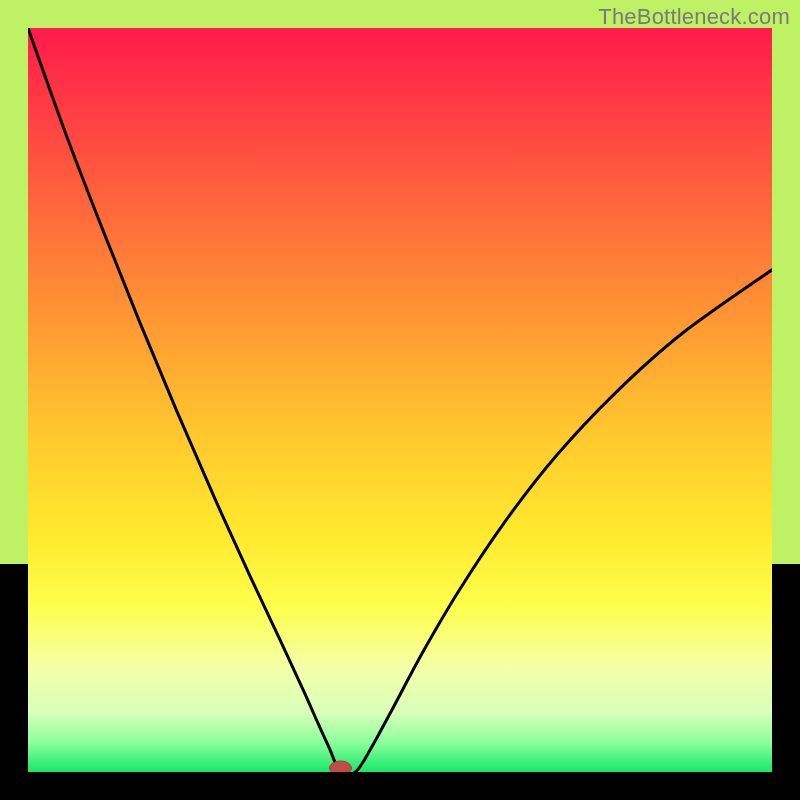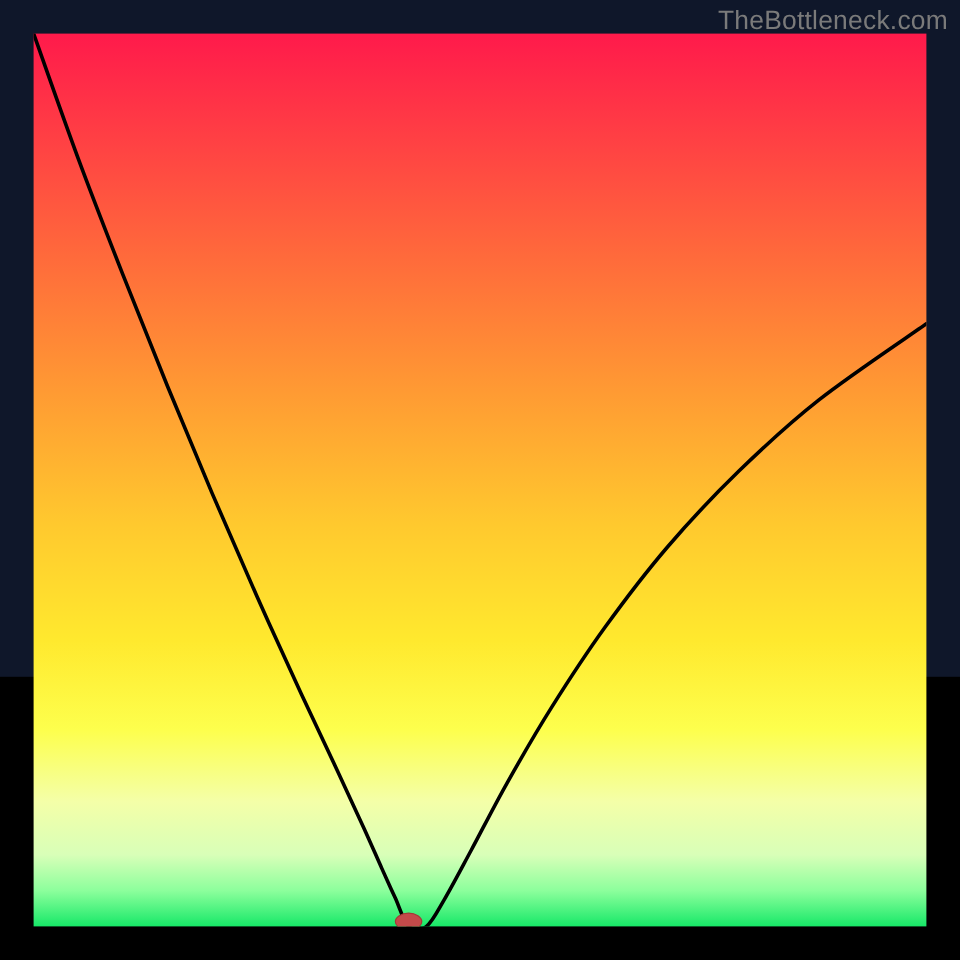--- a/index.html
+++ b/index.html
@@ -10,21 +10,21 @@
     background: #000;
     overflow: hidden;
     font-family: Arial, Helvetica, sans-serif;
   }
   .frame {
     position: absolute;
     left: 0;
     top: 0;
     width: 800px;
     height: 564px;
-    background: #0f172a;
+    background: #bef264;
   }
   .plot {
     position: absolute;
     left: 28px;
     top: 28px;
     width: 744px;
     height: 744px;
     background: linear-gradient(
       to bottom,
       #ff1a4b 0%,

